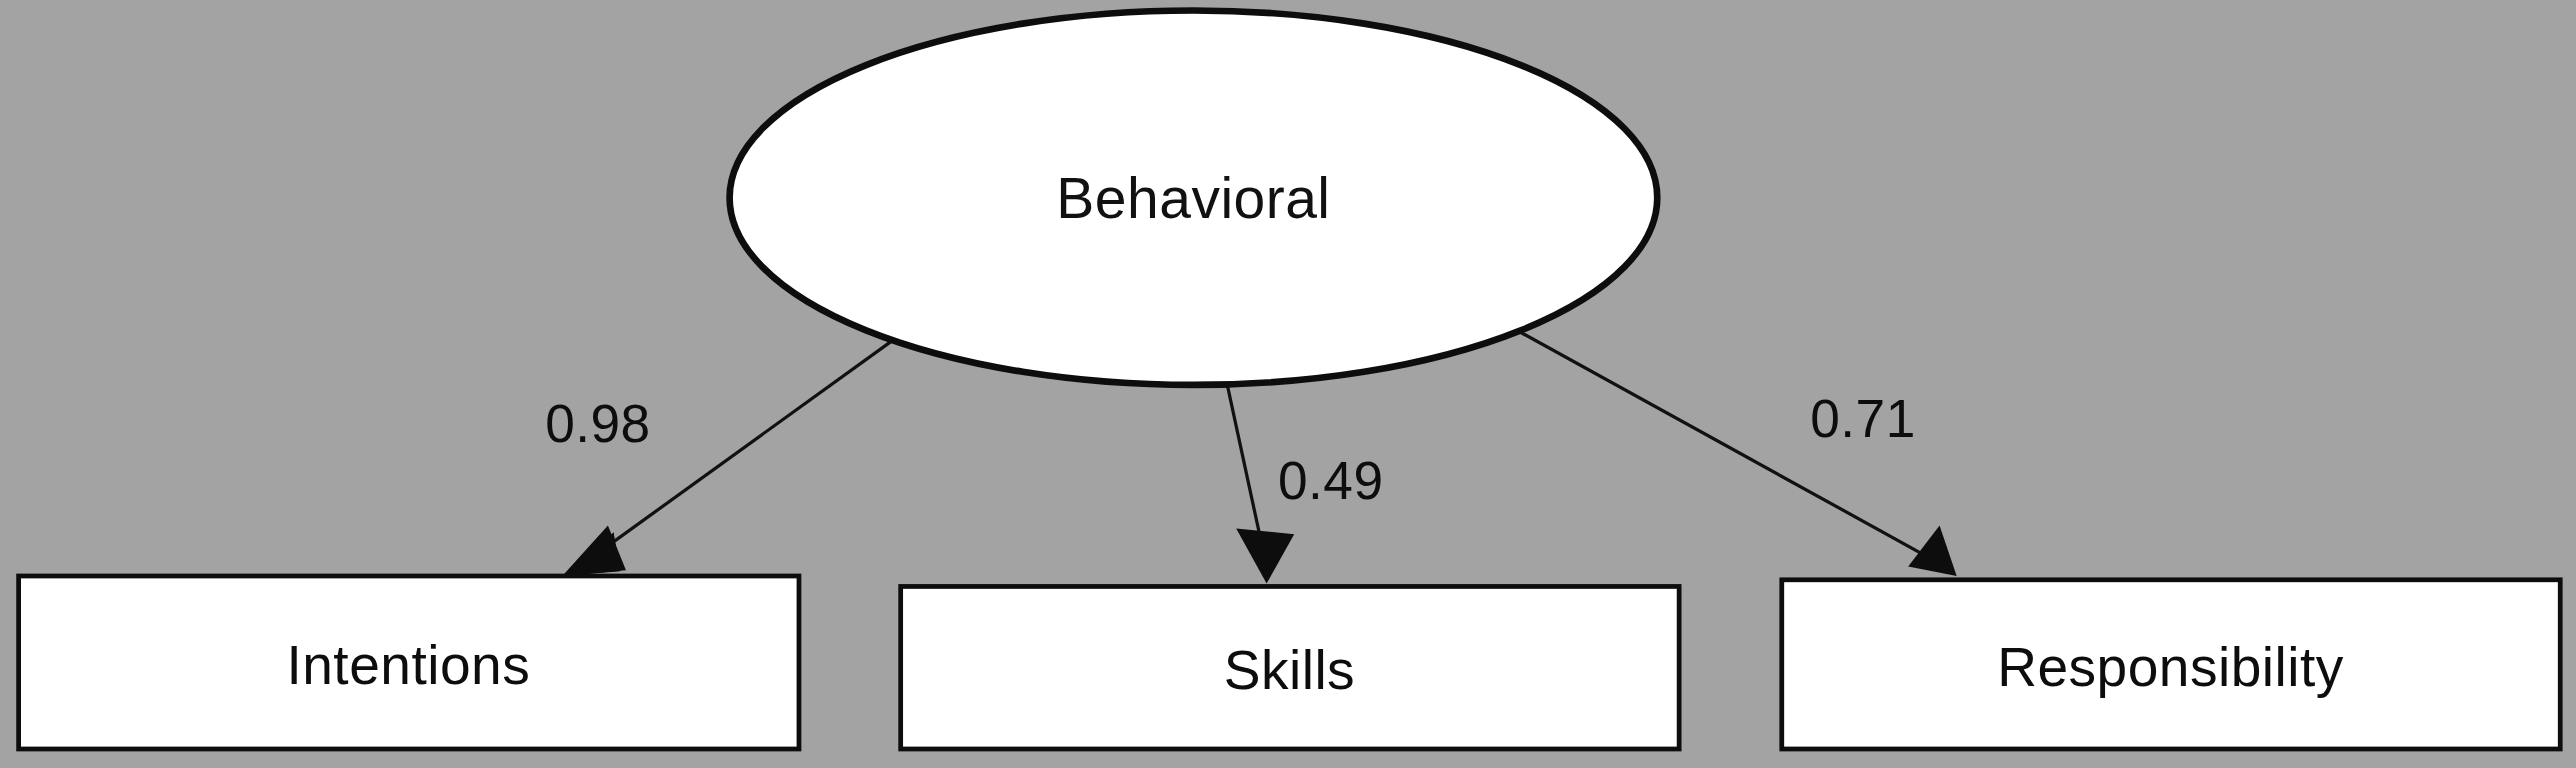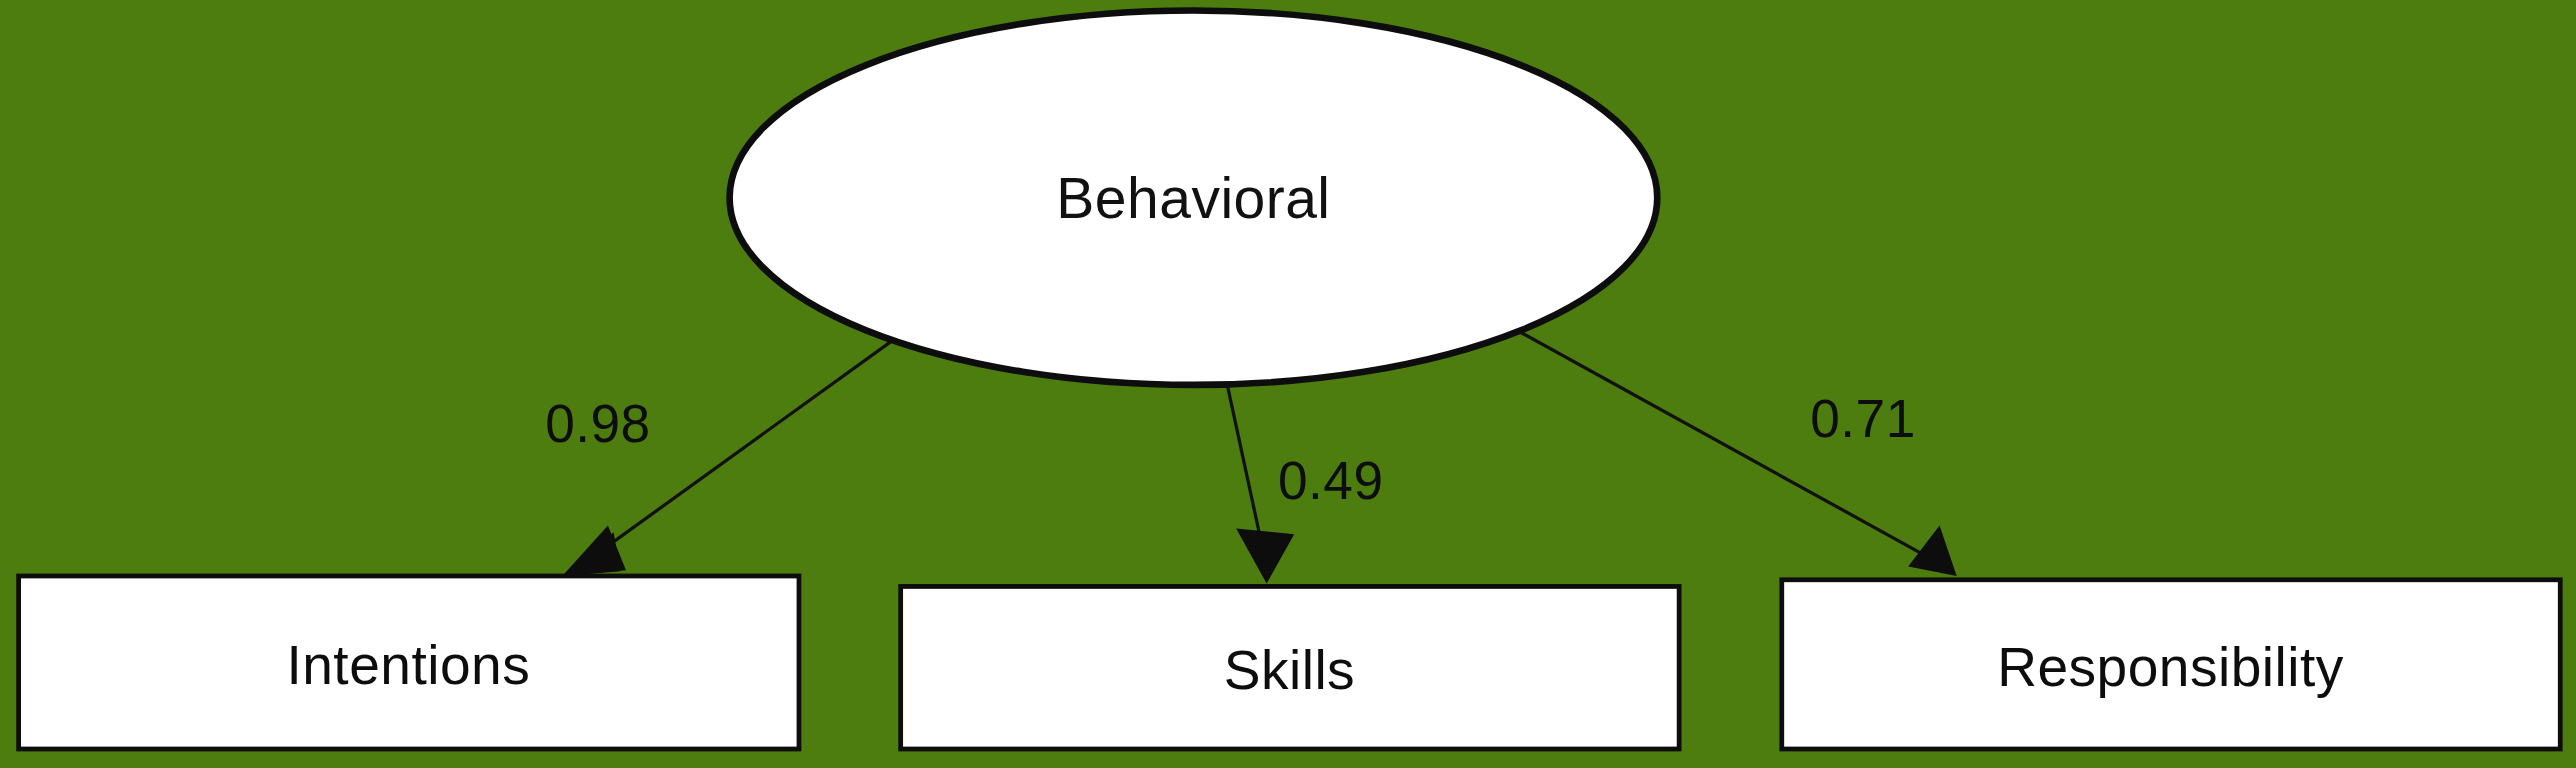--- a/index.html
+++ b/index.html
@@ -9,21 +9,21 @@
     background: #ffffff;
   }
   body {
     font-family: "Liberation Sans", sans-serif;
     -webkit-font-smoothing: antialiased;
   }
   #canvas {
     position: relative;
     width: 2576px;
     height: 768px;
-    background: #4d7c0f;
+    background: #a3a3a3;
     overflow: hidden;
   }
   #diagram-svg {
     position: absolute;
     top: 0;
     left: 0;
     width: 2576px;
     height: 768px;
     display: block;
   }

